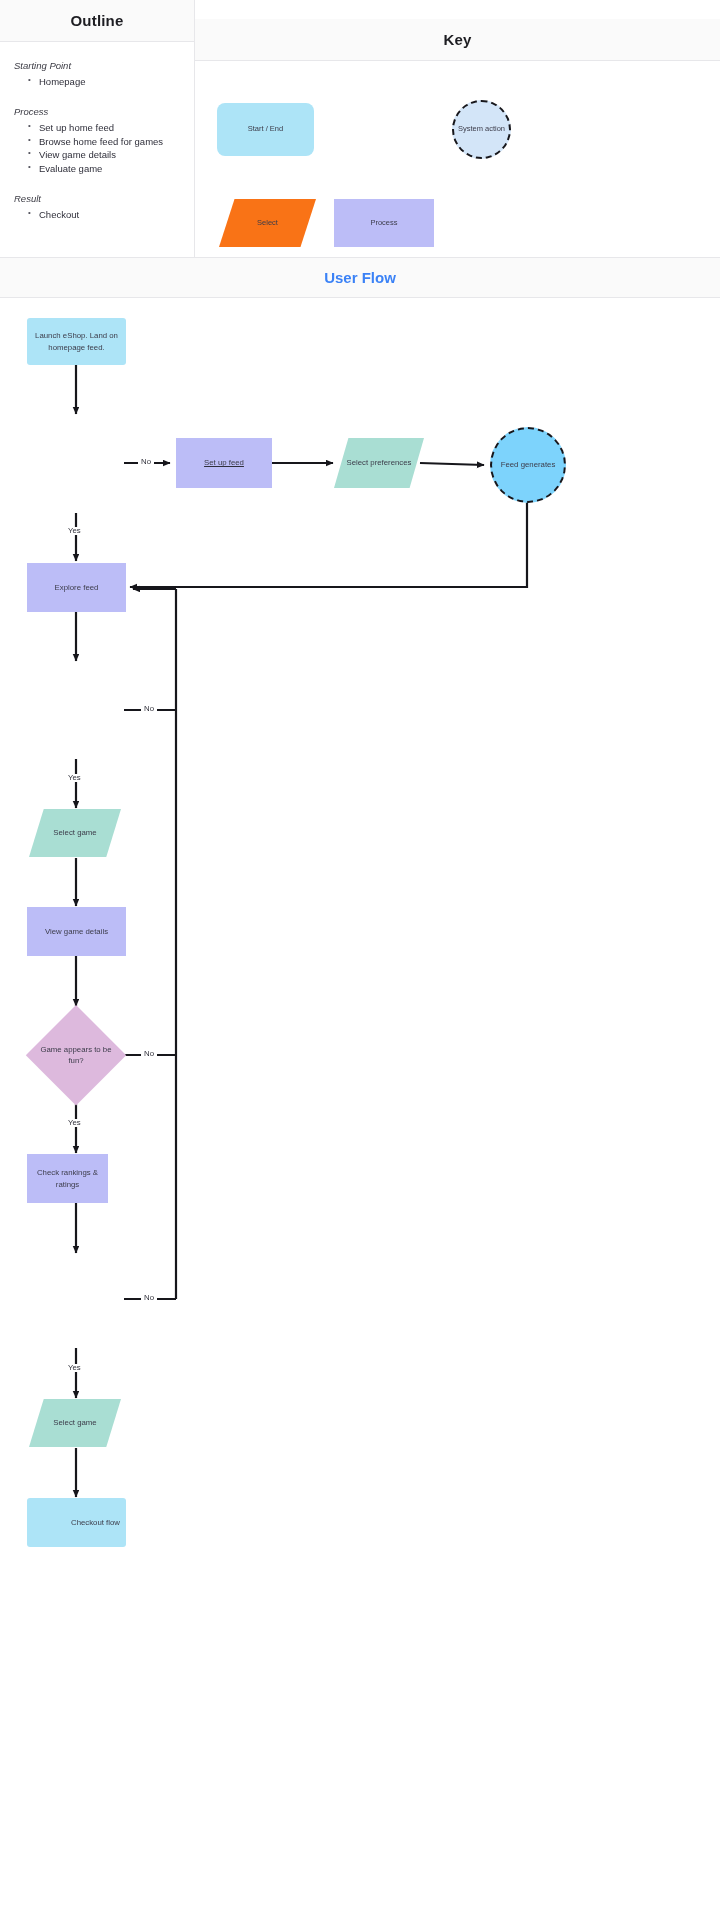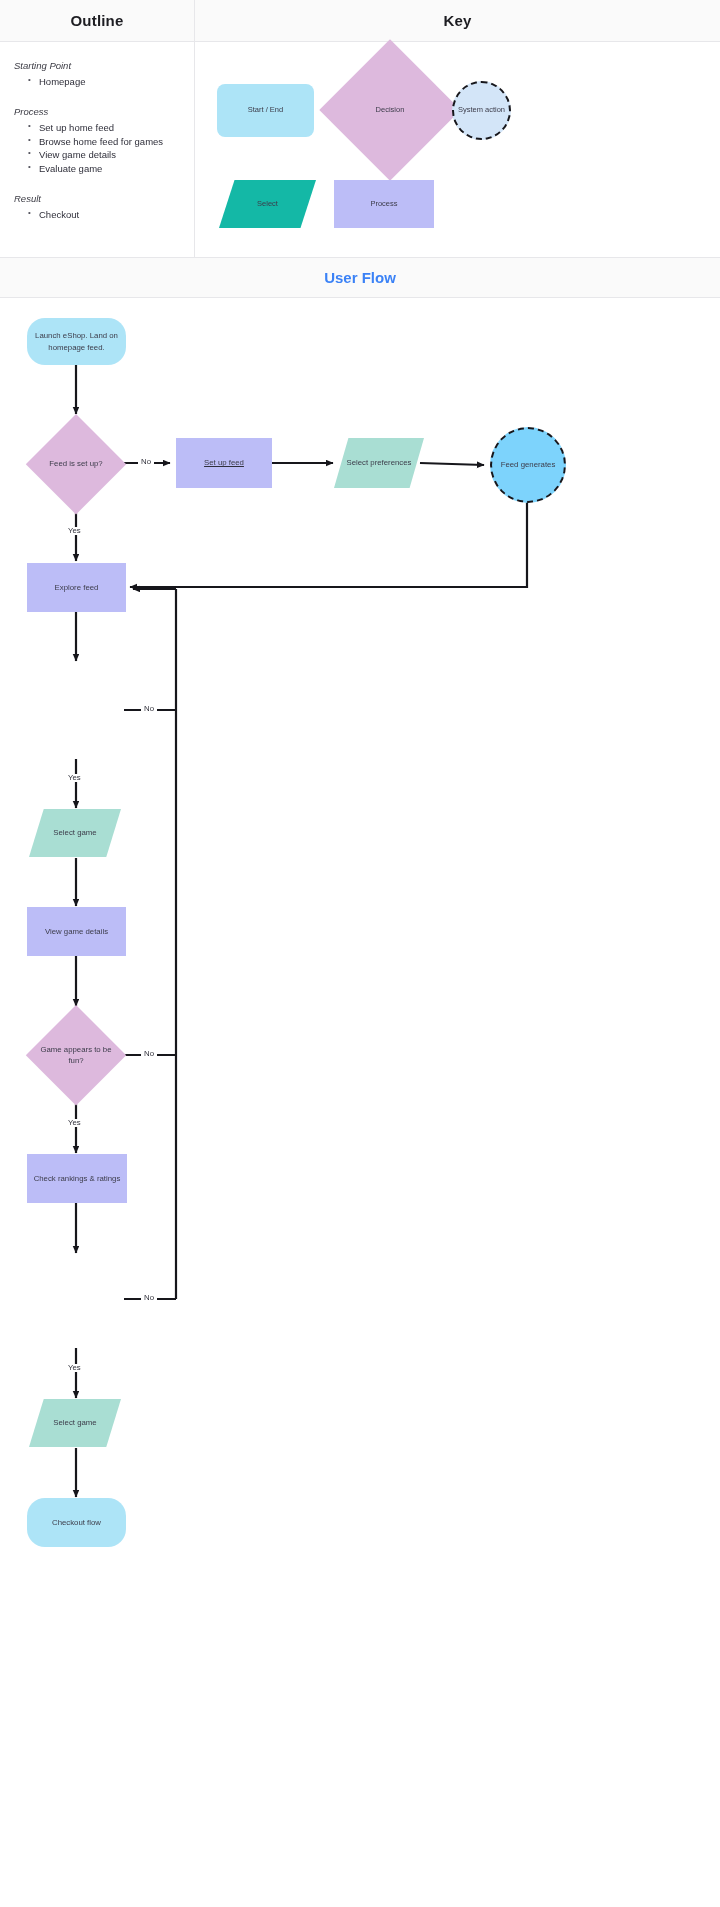--- a/index.html
+++ b/index.html
@@ -14,21 +14,21 @@
   .page { position: relative; width: 720px; height: 1907px; }
 
   
   .top-panels {
     position: absolute; top: 0; left: 0;
     width: 720px; height: 257px;
     display: flex;
   }
   .panel { position: relative; }
   .panel.outline { width: 195px; border-right: 1px solid #e7e7ea; }
-  .panel.key { width: 525px; }
+  .panel.key { width: 525px; margin-top: 19px; }
 
   .panel-header {
     height: 42px;
     background: #fafafa;
     border-bottom: 1px solid #e7e7ea;
     display: flex; align-items: center; justify-content: center;
   }
   .panel-header span {
     font-size: 15px; font-weight: bold; color: #1d1d22;
     letter-spacing: .2px;
@@ -80,21 +80,21 @@
   }
   .k-circle {
     position: absolute; left: 257px; top: 39px;
     width: 59px; height: 59px; border-radius: 50%;
     background: #d3e5f8; border: 2.5px dashed #16161b;
     display: flex; align-items: center; justify-content: center;
   }
   .k-select {
     position: absolute; left: 24px; top: 138px;
     width: 97px; height: 48px;
-    background: #14b8a6;
+    background: #f97316;
     clip-path: polygon(16% 0, 100% 0, 84% 100%, 0 100%);
     display: flex; align-items: center; justify-content: center;
   }
   .k-process {
     position: absolute; left: 139px; top: 138px;
     width: 100px; height: 48px;
     background: #bcbdf7;
     display: flex; align-items: center; justify-content: center;
   }
 
@@ -123,21 +123,21 @@
   }
   .node {
     position: absolute;
     display: flex; align-items: center; justify-content: center;
     text-align: center;
   }
   .node .txt {
     font-size: 7.8px; color: #3c3c4a; line-height: 1.45;
     padding: 0 6px;
   }
-  .n-terminal { background: #ade4f7; border-radius: 18px; }
+  .n-terminal { background: #ade4f7; border-radius: 3px; justify-content: flex-end; }
   .n-process  { background: #bcbdf7; }
   .n-select   { background: #a9ded3; clip-path: polygon(16% 0, 100% 0, 84% 100%, 0 100%); }
   .n-system   { background: #7dd3fc; border: 2.5px dashed #16161b; border-radius: 50%; }
   .n-decision { }
   .n-decision .dia {
     position: absolute; left: 50%; top: 50%;
     width: 70.7%; height: 70.7%;
     transform: translate(-50%,-50%) rotate(45deg);
     background: #ddb9dd;
   }
@@ -194,24 +194,20 @@
     <div class="panel key">
       <div class="panel-header">
         <span>Key</span>
       </div>
       <div class="panel-body key-body">
 
         <div class="k-start">
           <span class="shape-label">Start / End</span>
         </div>
 
-        <div class="k-decision">
-          <div class="dia"></div>
-          <span class="shape-label">Decision</span>
-        </div>
 
         <div class="k-circle">
           <span class="shape-label">System action</span>
         </div>
 
         <div class="k-select">
           <span class="shape-label">Select</span>
         </div>
 
         <div class="k-process">
@@ -272,24 +268,20 @@
         <path d="M76,1050 L76,1100" marker-end="url(#ah)"></path>
 
         <path d="M76,1150 L76,1199" marker-end="url(#ah)"></path>
       </g>
     </svg>
 
     <div class="node n-terminal" style="left:27px; top:20px; width:99px; height:47px;">
       <span class="txt">Launch eShop. Land on homepage feed.</span>
     </div>
 
-    <div class="node n-decision" style="left:26px; top:116px; width:100px; height:100px;">
-      <div class="dia"></div>
-      <span class="txt">Feed is set up?</span>
-    </div>
 
     <div class="node n-process" style="left:176px; top:140px; width:96px; height:50px;text-decoration:underline;">
       <span class="txt">Set up feed</span>
     </div>
 
     <div class="node n-select" style="left:334px; top:140px; width:90px; height:50px;">
       <span class="txt">Select preferences</span>
     </div>
 
     <div class="node n-system" style="left:490px; top:129px; width:76px; height:76px;">
@@ -307,21 +299,21 @@
 
     <div class="node n-process" style="left:27px; top:609px; width:99px; height:49px;">
       <span class="txt">View game details</span>
     </div>
 
     <div class="node n-decision" style="left:26px; top:707px; width:100px; height:100px;">
       <div class="dia"></div>
       <span class="txt">Game appears to be fun?</span>
     </div>
 
-    <div class="node n-process" style="left:27px; top:856px; width:100px; height:49px;">
+    <div class="node n-process" style="left:27px; top:856px; width:81px; height:49px;">
       <span class="txt">Check rankings &amp; ratings</span>
     </div>
 
 
     <div class="node n-select" style="left:29px; top:1101px; width:92px; height:48px;">
       <span class="txt">Select game</span>
     </div>
 
     <div class="node n-terminal" style="left:27px; top:1200px; width:99px; height:49px;">
       <span class="txt">Checkout flow</span>

